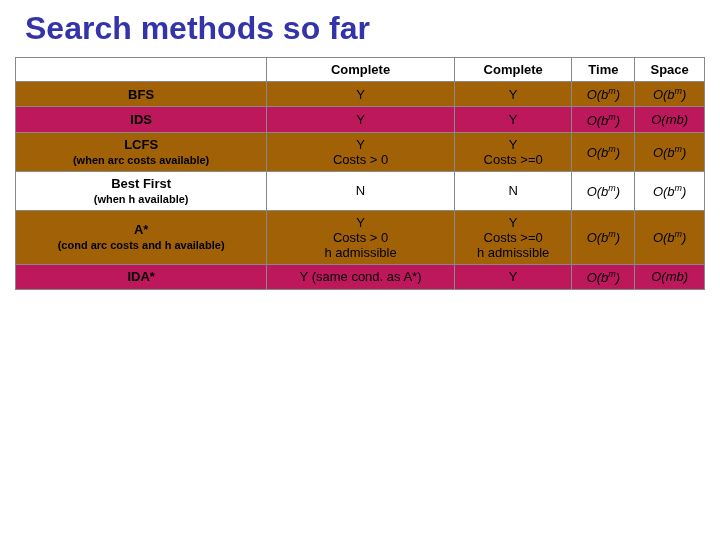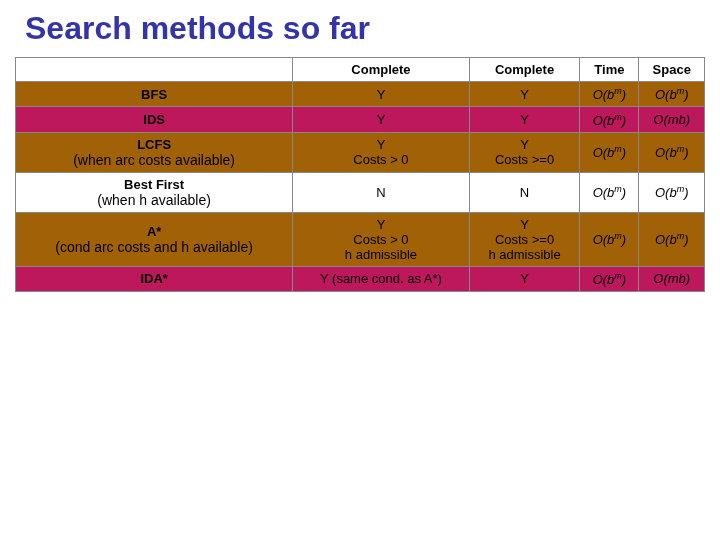--- a/index.html
+++ b/index.html
@@ -50,22 +50,22 @@
       background: #be185d;
     }
     td.label-cell {
       font-weight: bold;
       font-size: 13px;
     }
     td em {
       font-style: italic;
     }
     .sub-text {
-      font-size: 14px;
-      font-weight: normal;
+      font-size: 11px;
+      font-weight: bold;
     }
     sup {
       font-size: 9px;
     }
   </style>
 </head>
 <body>
 
 <div class="page">
   <h1>Search methods so far</h1>

